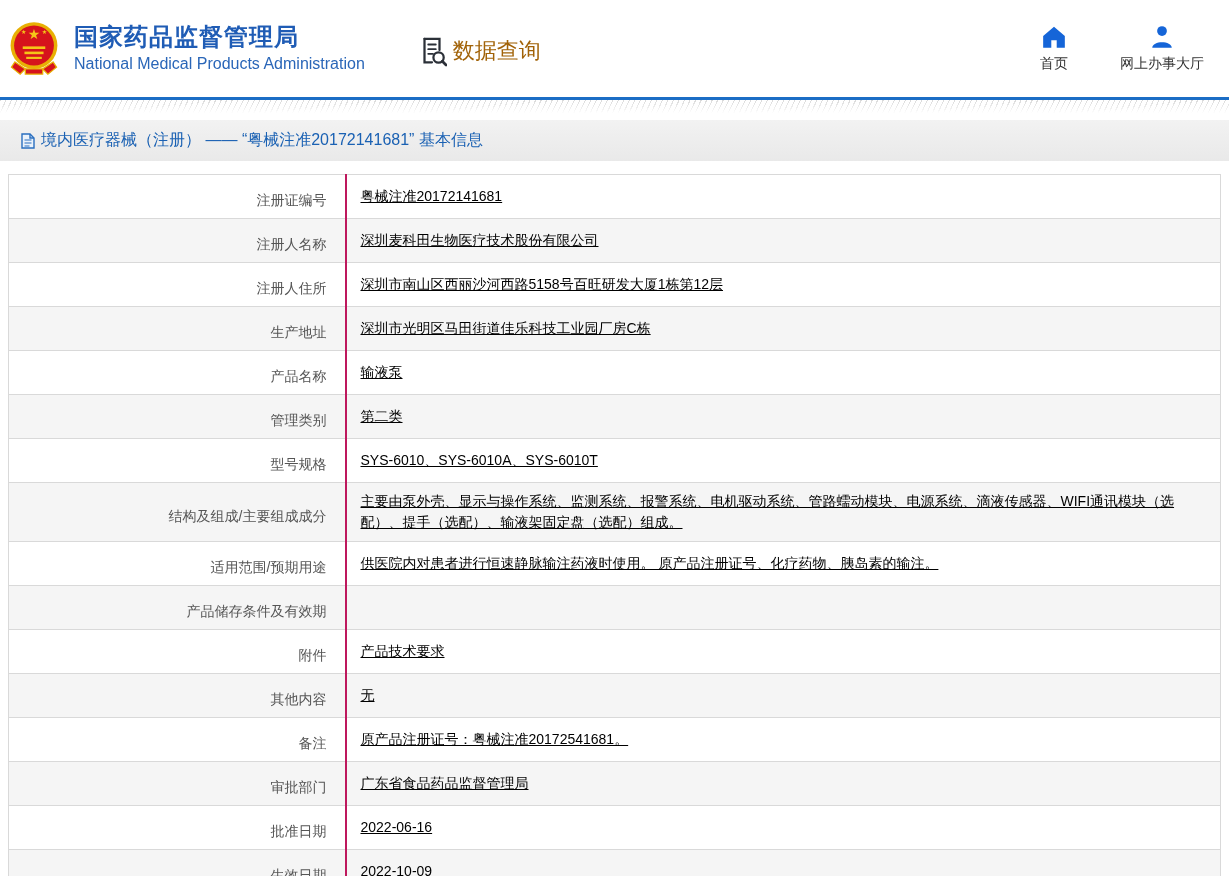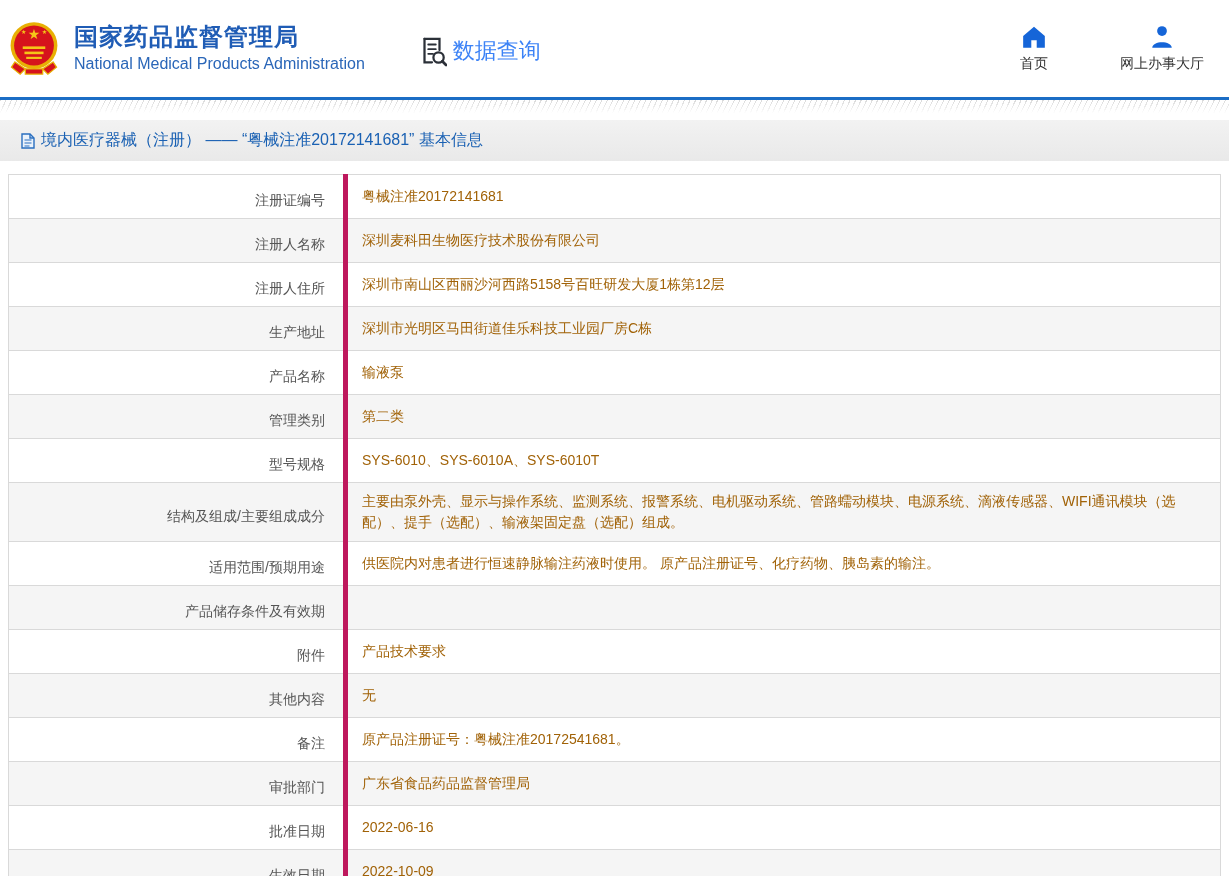--- a/index.html
+++ b/index.html
@@ -6,22 +6,22 @@
   html,body { width:1229px; height:876px; overflow:hidden; background:#fff;
     font-family:"Liberation Sans","DejaVu Sans",sans-serif; }
 
   
   .site-header { height:97px; display:flex; align-items:center; padding:0 25px 0 8px; background:#fff; }
   .brand { display:flex; align-items:center; cursor:pointer; }
   .brand-text { margin-left:14px; }
   .site-title { color:#1f5cb5; font-size:24px; font-weight:bold; letter-spacing:1px; line-height:1.1; }
   .site-subtitle { color:#2a66b8; font-size:16px; margin-top:4px; }
   .section-tab { display:flex; align-items:center; margin-left:46px; margin-top:4px; cursor:pointer; }
-  .section-tab span { color:#3b82f6; font-size:22px; font-weight:500; margin-left:6px; }
-  .header-nav { margin-left:auto; display:flex; gap:72px;align-items:flex-end; }
+  .section-tab span { color:#a16207; font-size:22px; font-weight:500; margin-left:6px; }
+  .header-nav { margin-left:auto; display:flex; gap:52px;align-items:flex-end; }
   .nav-item { display:flex; flex-direction:column; align-items:center; cursor:pointer; text-decoration:none; }
   .nav-item .nav-label { color:#333; font-size:14px; margin-top:6px; }
 
   
   .blue-line { height:3px; background:#1b6dc5; }
   .hatch-band { height:14px;
     background-image:
       linear-gradient(to bottom, rgba(255,255,255,0) 0%, #ffffff 95%),
       repeating-linear-gradient(115deg, #d9d9d9 0 1px, #ffffff 1px 5px); }
 
@@ -29,22 +29,22 @@
     display:flex; align-items:center; padding-left:21px; }
   .page-title { color:#1a61b3; font-size:16px; margin-left:6px; }
 
   
   table.info { margin:13px 8px 0; width:1213px; border-collapse:collapse; font-size:14px;
     border:1px solid #d9d9d9; table-layout:fixed; }
   table.info tr { border-bottom:1px solid #d9d9d9; background:#fff; }
   table.info tr:nth-child(even) { background:#f5f5f5; }
   table.info th { width:337px; text-align:right; font-weight:normal; color:#555;
     padding:16px 18px 8px 10px; line-height:19px; vertical-align:middle; }
-  table.info td { border-left:5px solid #be185d; color:#a16207;
-    padding:8px 14px; line-height:21px; vertical-align:middle; }
+  table.info td { border-left:2px solid #be185d; color:#000000;
+    padding:8px 14px; line-height:21px; vertical-align:middle;text-decoration:underline; }
 
   svg { display:block; }
 </style>
 </head>
 <body>
 
 <header class="site-header">
   <div class="brand">
     <span>
       <svg width="52" height="58" viewBox="0 0 60 66">

